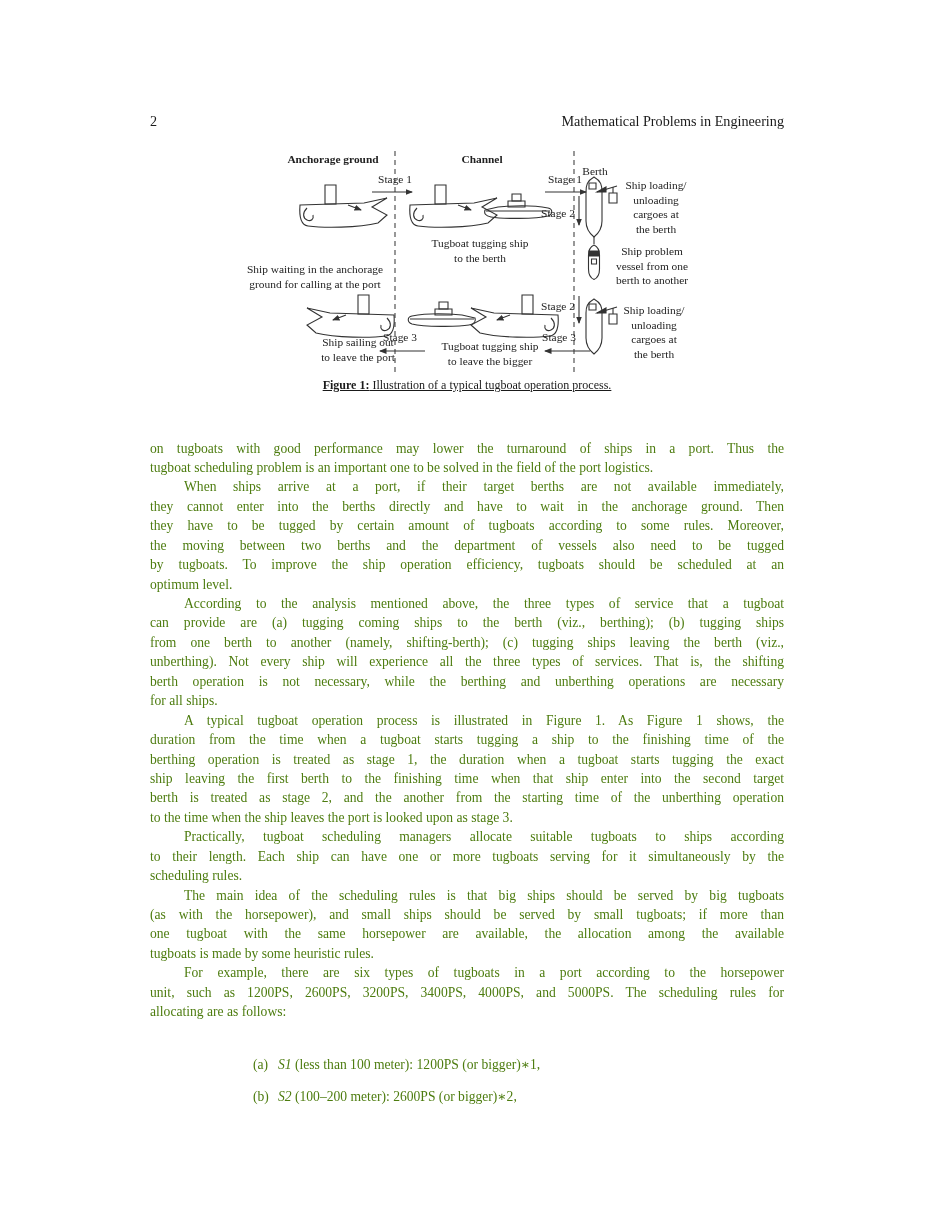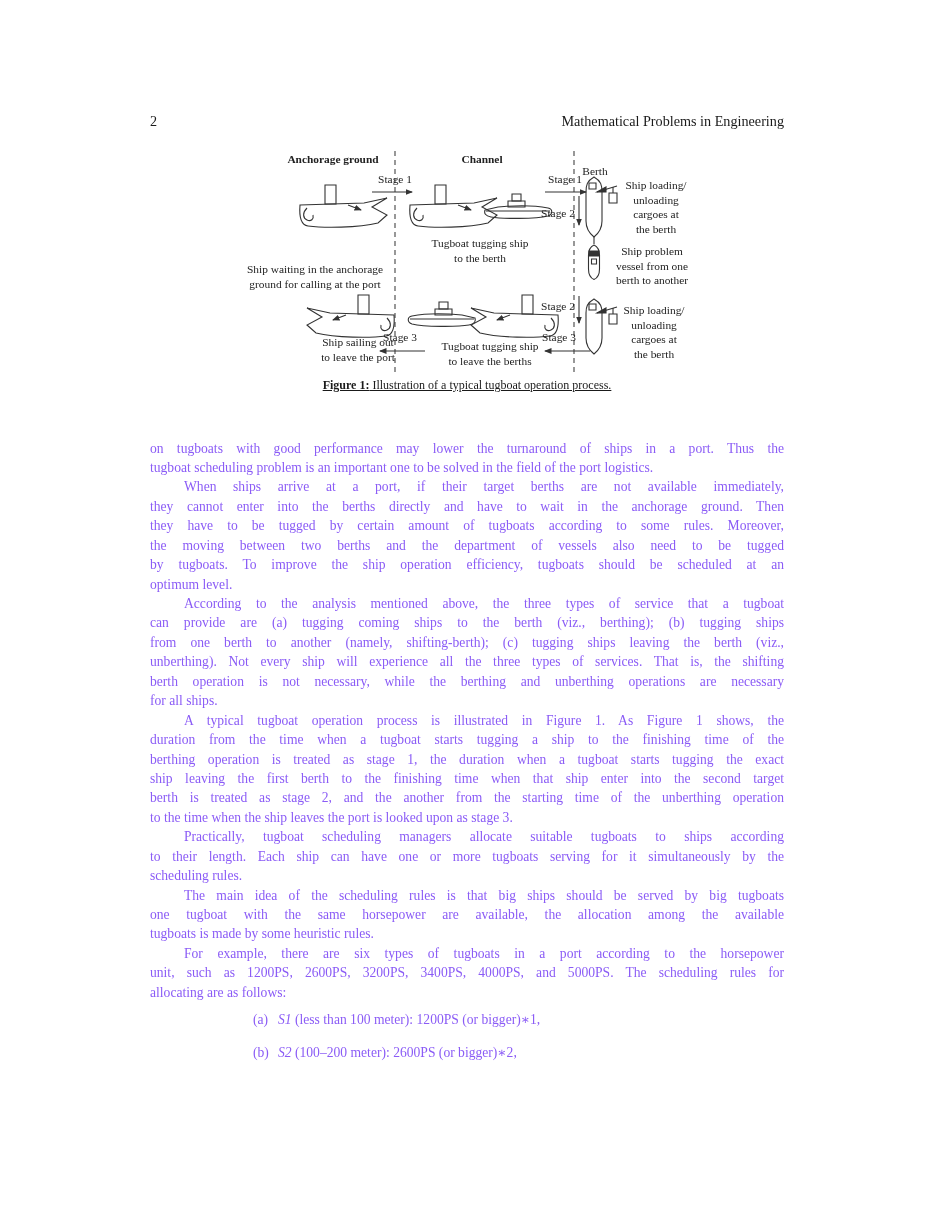--- a/index.html
+++ b/index.html
@@ -15,25 +15,25 @@
   #figure svg{position:absolute;left:0;top:0;}
   .flabel{position:absolute;transform:translateX(-50%);white-space:nowrap;
           font-size:11.4px;line-height:14.6px;text-align:center;color:#222;}
   .flabel.bold{font-weight:600;}
   .fline{white-space:nowrap;}
   
   #caption{left:150px;top:378px;width:634px;text-align:center;font-size:12px;text-decoration:underline;}
   #caption b{font-weight:700;}
   
   #bodytext{left:150px;top:438.5px;width:634px;font-size:13.6px;line-height:19.45px;
-            color:#8b5cf6;}
+            color:#4d7c0f;}
   .bl{height:19.45px;overflow:hidden;}
   .bl.j{text-align:justify;text-align-last:justify;}
   .bl.ind{padding-left:34px;}
-  #list{margin-top:8px;}
+  #list{margin-top:33px;}
   .li{padding-left:103px;height:19.45px;margin-bottom:13px;white-space:nowrap;}
   .li .marker{display:inline-block;width:25px;}
   .li i{font-style:italic;}
   svg line,svg path,svg rect,svg polyline{vector-effect:non-scaling-stroke;}
 </style>
 </head>
 <body>
 
 <div id="header" class="abs">
   <span>2</span>
@@ -160,21 +160,21 @@
     <div class="fline">Ship problem</div>
     <div class="fline">vessel from one</div>
     <div class="fline">berth to another</div>
   </div>
   <div class="flabel" style="left:90px;top:187px;">
     <div class="fline">Ship sailing out</div>
     <div class="fline">to leave the port</div>
   </div>
   <div class="flabel" style="left:222px;top:191px;">
     <div class="fline">Tugboat tugging ship</div>
-    <div class="fline">to leave the berths</div>
+    <div class="fline">to leave the bigger</div>
   </div>
   <div class="flabel" style="left:386px;top:155px;">
     <div class="fline">Ship loading/</div>
     <div class="fline">unloading</div>
     <div class="fline">cargoes at</div>
     <div class="fline">the berth</div>
   </div>
 </div>
 
 <div id="caption" class="abs">
@@ -210,20 +210,21 @@
     <div class="bl j">berth is treated as stage 2, and the another from the starting time of the unberthing operation</div>
     <div class="bl">to the time when the ship leaves the port is looked upon as stage 3.</div>
   </div>
   <div>
     <div class="bl j ind">Practically, tugboat scheduling managers allocate suitable tugboats to ships according</div>
     <div class="bl j">to their length. Each ship can have one or more tugboats serving for it simultaneously by the</div>
     <div class="bl">scheduling rules.</div>
   </div>
   <div>
     <div class="bl j ind">The main idea of the scheduling rules is that big ships should be served by big tugboats</div>
+    <div class="bl j">(as with the horsepower), and small ships should be served by small tugboats; if more than</div>
     <div class="bl j">one tugboat with the same horsepower are available, the allocation among the available</div>
     <div class="bl">tugboats is made by some heuristic rules.</div>
   </div>
   <div>
     <div class="bl j ind">For example, there are six types of tugboats in a port according to the horsepower</div>
     <div class="bl j">unit, such as 1200PS, 2600PS, 3200PS, 3400PS, 4000PS, and 5000PS. The scheduling rules for</div>
     <div class="bl">allocating are as follows:</div>
   </div>
 
   <div id="list">

